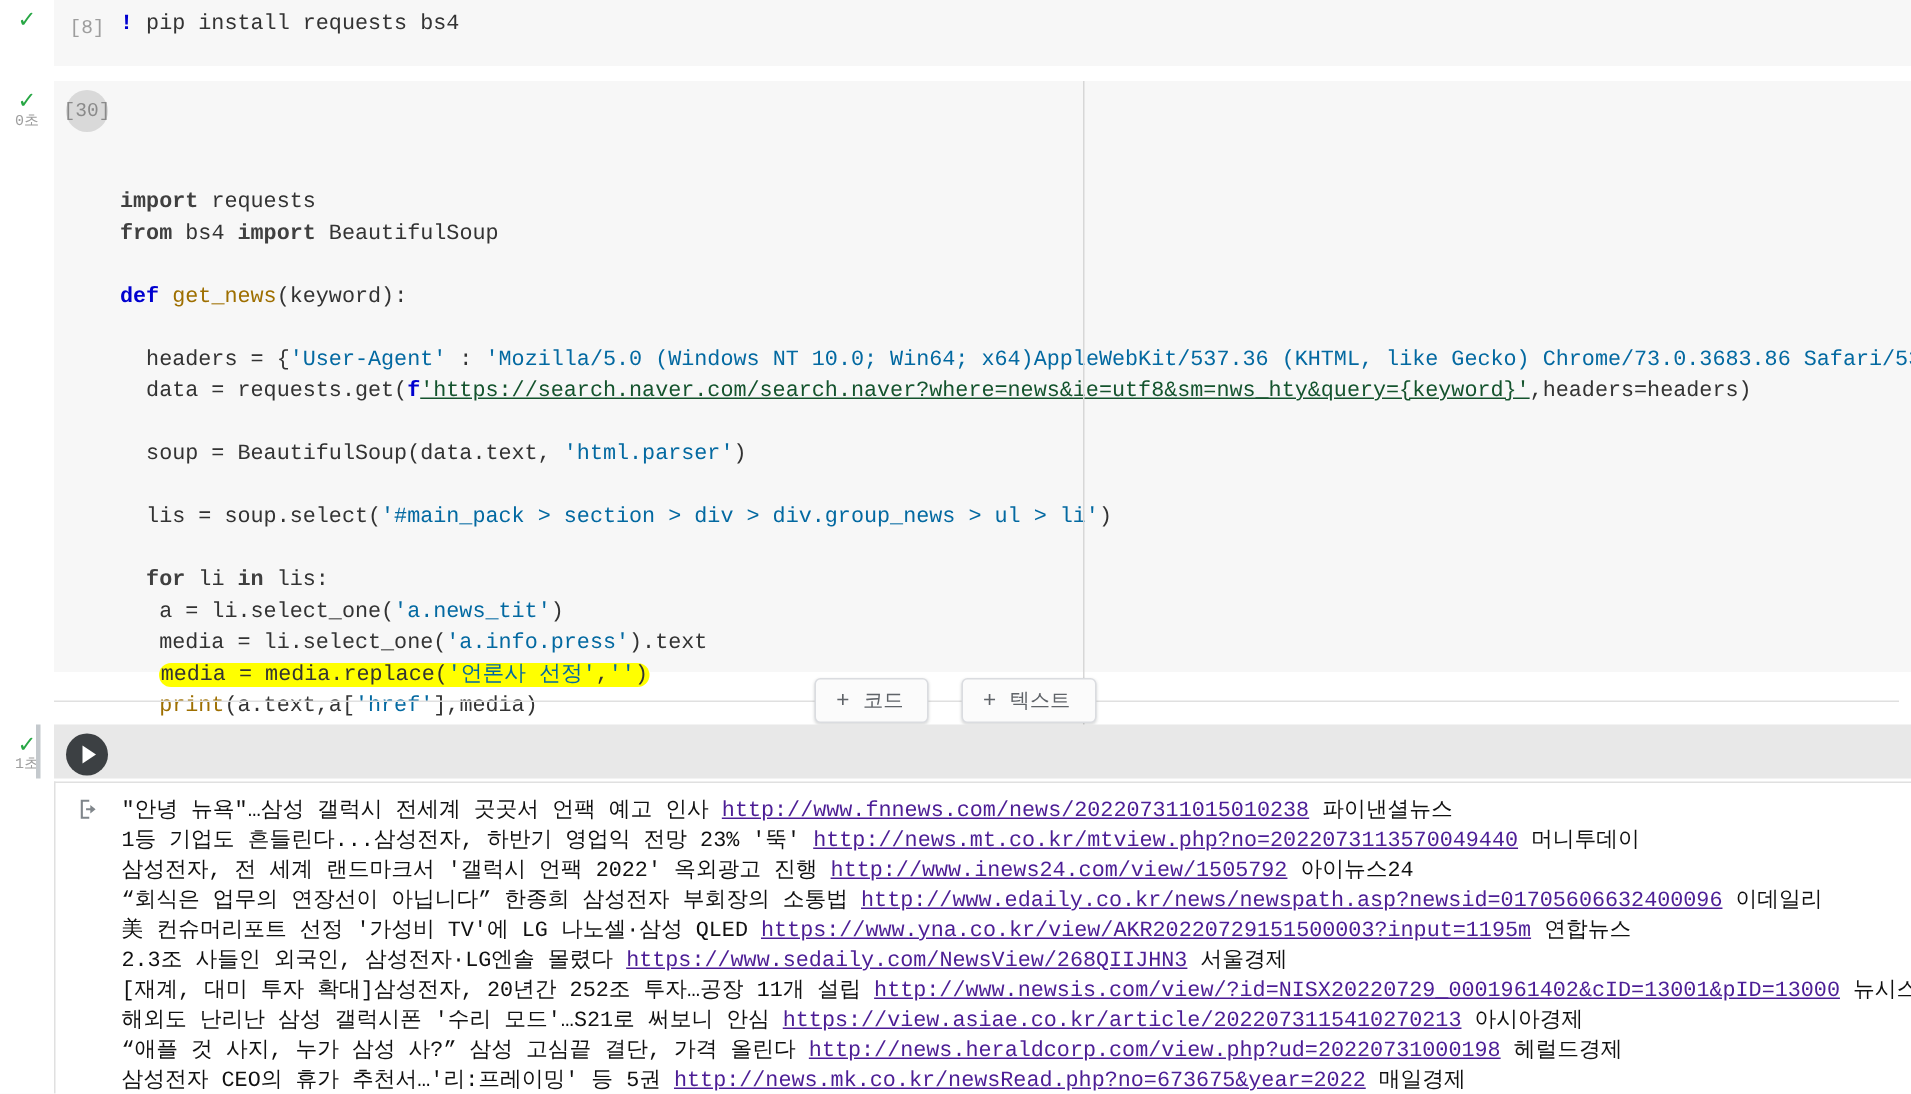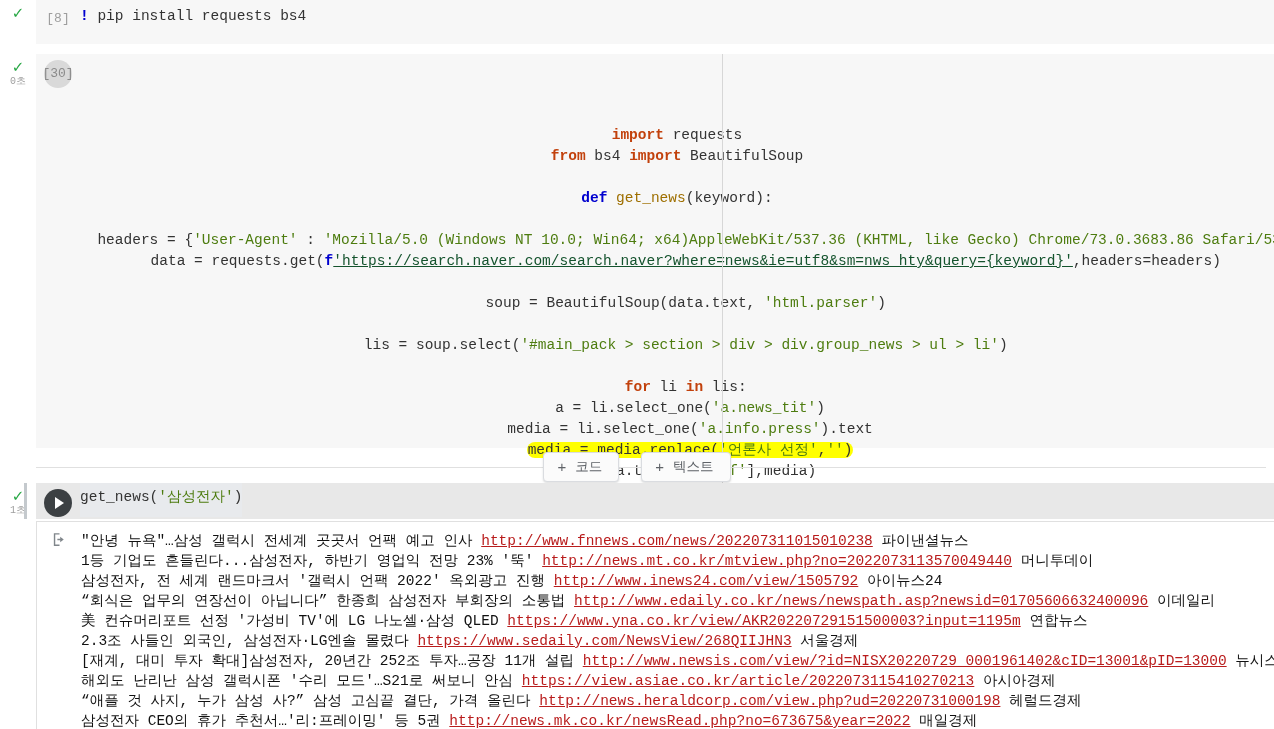--- a/index.html
+++ b/index.html
@@ -49,35 +49,35 @@
   .code{
     flex:1 1 auto;min-width:0;
     font-size:14.5px;line-height:21px;white-space:pre;color:#333;
     padding:8px 0 8px 0;position:relative;overflow:hidden;
   }
   .ruler{
     position:absolute;top:0;bottom:0;left:642px;width:1px;background:#d7d7d7;
   }
 
   
-  .kw{color:#c2410c;font-weight:bold;}
+  .kw{color:#404040;font-weight:bold;}
   .kw2{color:#0000cf;font-weight:bold;}
   .fn{color:#9e6f00;margin-top:32px;}
-  .str{color:#4d7c0f;}
+  .str{color:#0369a1;}
   .ustr{color:#14532d;text-decoration:underline;}
   .pl{color:#333;}
   .hl{background:#ffff00;border-radius:9px;padding:0 1px;}
 
   
   .cell1 .cellbody{padding:3px 0 3px 0;height:38px;}
   .cell1 .code{padding:0;line-height:26px;}
 
   
   .cell2{margin-top:10px;}
-  .cell2 .cellbody{height:394px;text-align:center;}
+  .cell2 .cellbody{height:394px;}
 
   
   .addrow{
     position:absolute;left:0;right:0;top:447px;height:40px;
     display:flex;align-items:center;justify-content:center;gap:22px;
     pointer-events:none;
   }
   .addrow .line{
     position:absolute;left:36px;right:8px;top:20px;height:1px;background:#e0e0e0;
   }
@@ -107,21 +107,21 @@
   .outwrap{position:absolute;left:0;top:521px;width:1274px;display:flex;}
   .outgutter{width:36px;flex:0 0 36px;}
   .outbody{flex:1 1 auto;background:#fff;border-top:1px solid #e0e0e0;border-left:1px solid #e0e0e0;display:flex;}
   .outicon{width:44px;flex:0 0 44px;display:flex;justify-content:center;padding-top:9px;}
   .outtext{
     flex:1 1 auto;min-width:0;
     font-size:14.5px;line-height:20px;white-space:pre;color:#111;
     padding:9px 0 0 0;overflow:hidden;
     font-family:"Liberation Mono","DejaVu Sans Mono",monospace;
   }
-  .url{color:#b91c1c;text-decoration:underline;}
+  .url{color:#4c1d95;text-decoration:underline;}
 </style>
 </head>
 <body>
 
 <div class="nb">
 
   <div class="cell cell1">
     <div class="gutter">
       <span class="check">✓</span>
       <span class="elapsed"></span>
@@ -173,21 +173,20 @@
       <span class="check">✓</span>
       <span class="elapsed">1초</span>
     </div>
     <div class="cellbody">
       <div style="display:flex;">
         <div class="runcol">
           <div class="playbtn">
             <span class="tri"></span>
           </div>
         </div>
-        <div class="code" id="sel-code"><div class="codetext-inline" style="display: inline-block;"><span class="pl">get_news(</span><span class="str">'삼성전자'</span><span class="pl">)</span></div></div>
       </div>
     </div>
   </div>
 
   <div class="outwrap">
     <div class="outgutter"></div>
     <div class="outbody">
       <div class="outicon">
         <svg width="17" height="17" viewBox="0 0 24 24">
           <path d="M4 3 H12 V5 H6 V19 H12 V21 H4 Z" fill="#80868b"></path>

